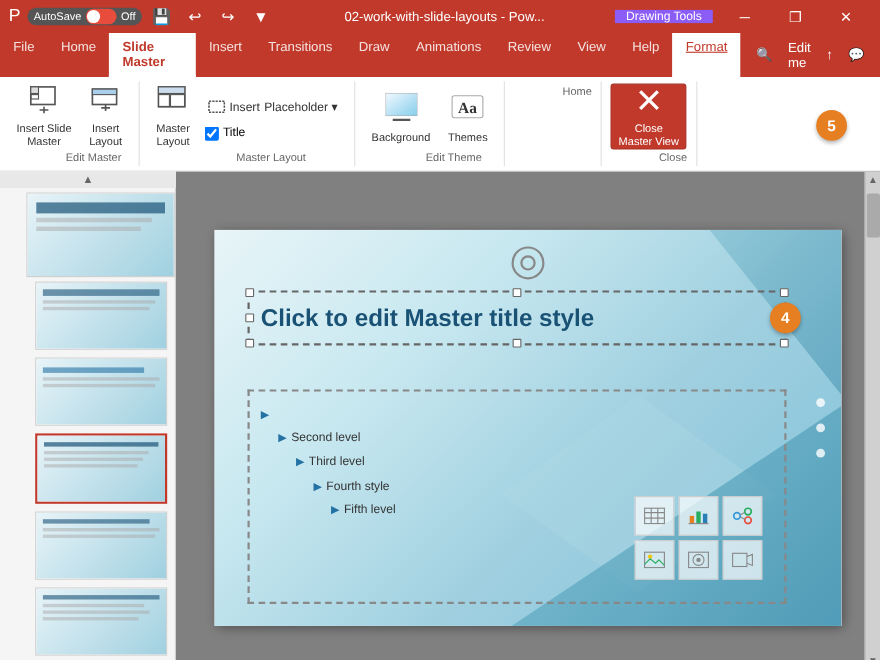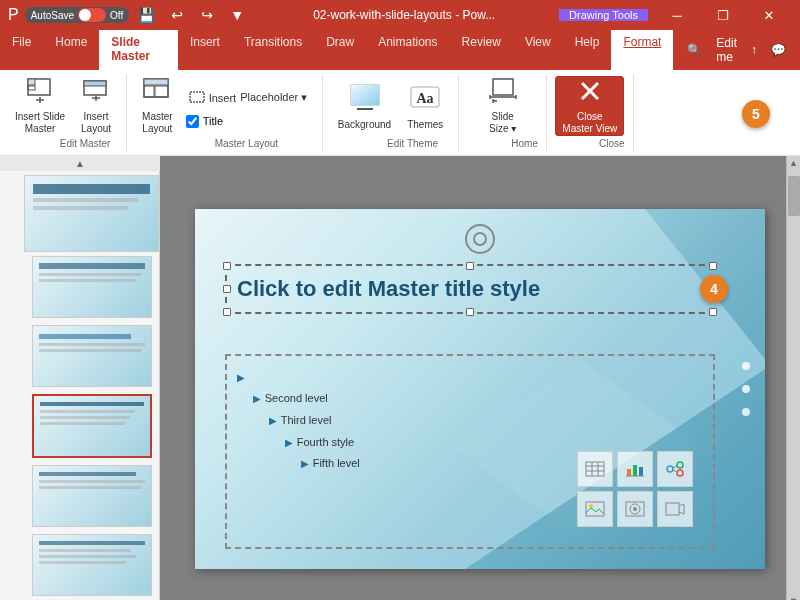--- a/index.html
+++ b/index.html
@@ -568,35 +568,20 @@
             <text x="16" y="22" text-anchor="middle" font-size="14" fill="#333" font-family="serif" font-weight="bold">Aa</text>
           </svg>
         </div>
         <div class="btn-label">Themes</div>
       </div>
     </div>
     <div class="ribbon-group-label">Edit Theme</div>
   </div>
 
   <div class="ribbon-group">
-    <div class="ribbon-group-items">
-      <div class="ribbon-btn">
-        <div class="btn-icon">
-          <svg width="28" height="28" viewBox="0 0 28 28">
-            <rect x="4" y="2" width="20" height="16" fill="none" stroke="#555" stroke-width="1.5"></rect>
-            <line x1="1" y1="18" x2="1" y2="22" stroke="#555" stroke-width="1.5"></line>
-            <line x1="27" y1="18" x2="27" y2="22" stroke="#555" stroke-width="1.5"></line>
-            <line x1="1" y1="20" x2="27" y2="20" stroke="#555" stroke-width="1.5"></line>
-            <line x1="4" y1="22" x2="4" y2="26" stroke="#555" stroke-width="1.5"></line>
-            <line x1="4" y1="24" x2="8" y2="24" stroke="#555" stroke-width="1.5"></line>
-          </svg>
-        </div>
-        <div class="btn-label">Slide<br>Size ▾</div>
-      </div>
-    </div>
     <div class="ribbon-group-label">Home</div>
   </div>
 
   <div class="ribbon-group">
     <div class="ribbon-group-items">
       <div class="ribbon-btn" style="background:#c0392b; color:white; border-color:#a93226;">
         <div class="btn-icon">
           <svg width="28" height="28" viewBox="0 0 28 28">
             <line x1="6" y1="6" x2="22" y2="22" stroke="white" stroke-width="3"></line>
             <line x1="22" y1="6" x2="6" y2="22" stroke="white" stroke-width="3"></line>

